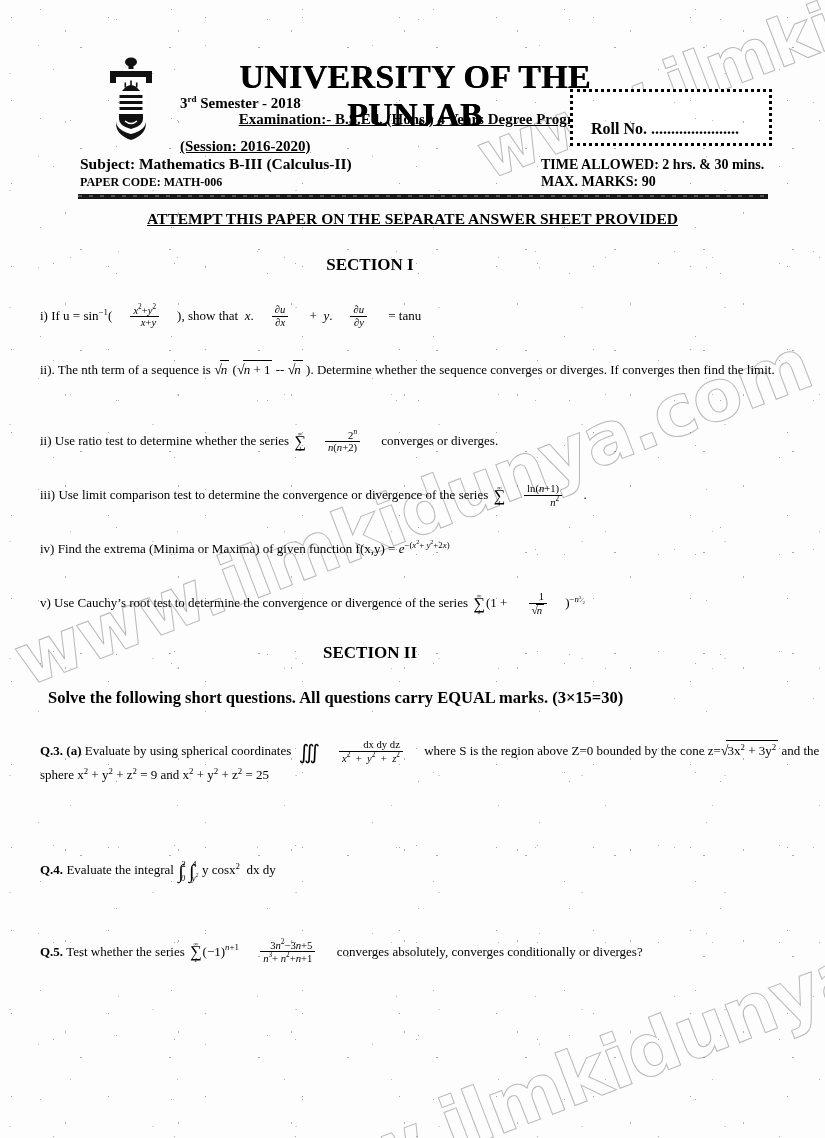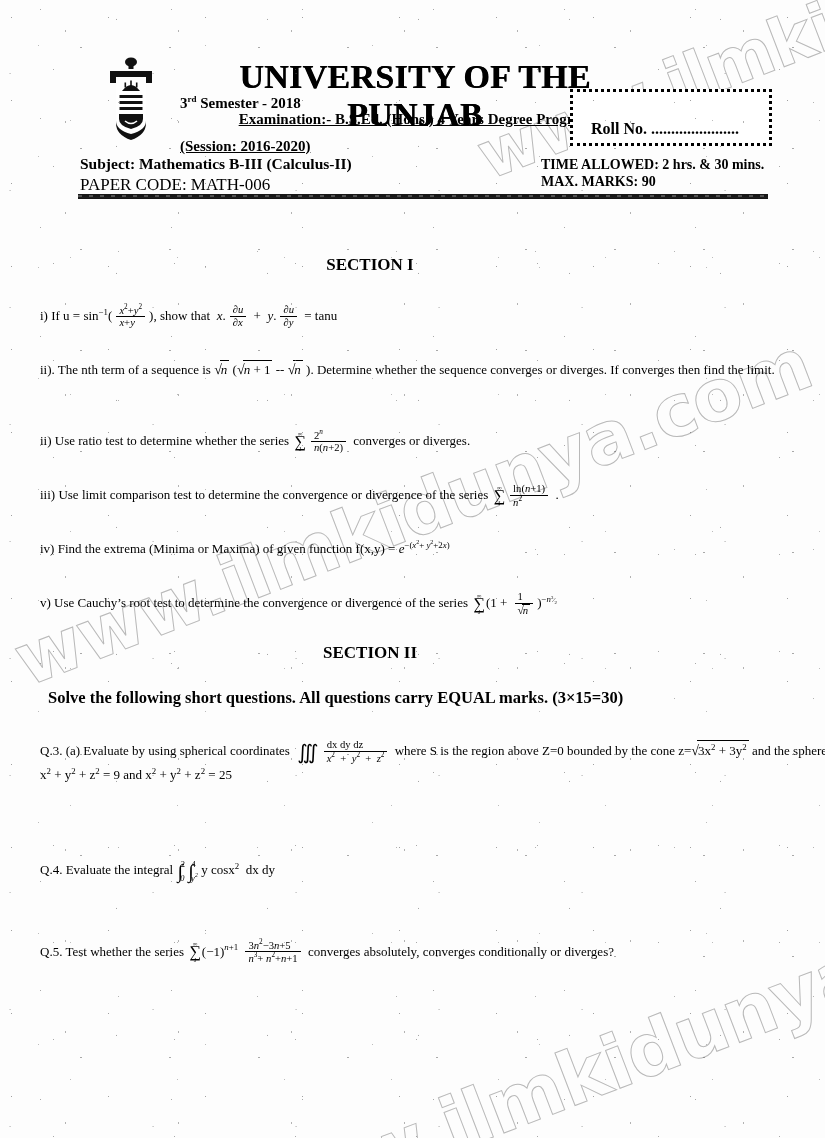--- a/index.html
+++ b/index.html
@@ -101,21 +101,21 @@
     position: absolute; left: 18px; bottom: 5px;
     font-weight: 700; font-size: 16px;
   }
 
   #subject-line {
     position: absolute; top: 155px; left: 80px;
     font-weight: 700; font-size: 15.5px;
   }
   #papercode-line {
     position: absolute; top: 175px; left: 80px;
-    font-weight: 400; font-size: 17px;
+    font-weight: 700; font-size: 12px;
   }
   #time-line {
     position: absolute; top: 157px; left: 541px;
     font-weight: 700; font-size: 14px;
   }
   #marks-line {
     position: absolute; top: 174px; left: 541px;
     font-weight: 700; font-size: 14px;
   }
 
@@ -144,41 +144,41 @@
   }
   #section-1-heading { top: 255px; }
   #section-2-heading { top: 643px; }
 
   .q-line {
     position: absolute;
     font-size: 13px;
     line-height: 1.42;
     font-family: "Liberation Serif", serif;
   }
-  .bold { font-weight: 400; }
+  .bold { font-weight: 700; }
 
   #q2-instruction { top: 278px; left: 40px; width: 760px; font-weight: 700; font-size: 16.5px; }
   #q2-i   { top: 305px;  left: 40px; width: 760px; }
   #q2-ii  { top: 360px;  left: 40px; width: 775px; }
   #q2-iii { top: 430px;  left: 40px; width: 775px; }
   #q2-iv  { top: 484px;  left: 40px; width: 785px; }
   #q2-v   { top: 538px;  left: 40px; width: 785px; }
   #q2-vi  { top: 592px;  left: 40px; width: 790px; }
 
   #section2-instruction { top: 686px; left: 48px; width: 760px; font-weight: 700; font-size: 16.5px; }
   #q3 { top: 740px; left: 40px; width: 800px; }
   #q4 { top: 860px; left: 40px; width: 760px; }
   #q5 { top: 940px; left: 40px; width: 780px; }
 
   
   .mi { font-style: italic; font-family: "Liberation Serif", serif; }
   .frac {
     display: inline-block; vertical-align: middle;
-    text-align: left; line-height: 1.08;
-    font-size: .82em; margin: 0 4px;
+    text-align: right; line-height: 1.08;
+    font-size: .82em; margin: 0 18px;
     position: relative; top: -1px;
   }
   .frac > .num { display: block; padding: 0 3px; }
   .frac > .den { display: block; padding: 0 3px; border-top: 1.3px solid #000; }
   .sup { font-size: .68em; vertical-align: super; }
   .sub { font-size: .68em; vertical-align: sub; }
   .sigma {
     display: inline-block; position: relative;
     font-size: 1.25em; vertical-align: middle;
     line-height: .9; margin: 0 1px 0 2px;
@@ -255,20 +255,21 @@
     </div>
 
     <div id="subject-line">Subject: Mathematics B-III (Calculus-II)</div>
     <div id="papercode-line">PAPER CODE: MATH-006</div>
     <div id="time-line">TIME ALLOWED: 2 hrs. &amp; 30 mins.</div>
     <div id="marks-line">MAX. MARKS: 90</div>
 
     <div id="rule"></div>
   </div>
 
+  <div id="attempt-line">ATTEMPT THIS PAPER ON THE SEPARATE ANSWER SHEET PROVIDED</div>
 
   <div class="section-heading" id="section-1-heading">SECTION I</div>
 
 
   <div class="q-line" id="q2-i">
     <span>i)</span>
     If u = sin<span class="sup">−1</span>(<span class="frac"><span class="num"><span class="mi">x</span><span class="sup">2</span>+<span class="mi">y</span><span class="sup">2</span></span><span class="den"><span class="mi">x</span>+<span class="mi">y</span></span></span>), show that &nbsp;<span class="mi">x</span>.<span class="frac"><span class="num"><span class="mi">∂u</span></span><span class="den"><span class="mi">∂x</span></span></span> + &nbsp;<span class="mi">y</span>.<span class="frac"><span class="num"><span class="mi">∂u</span></span><span class="den"><span class="mi">∂y</span></span></span> = tanu
   </div>
 
   <div class="q-line" id="q2-ii">

